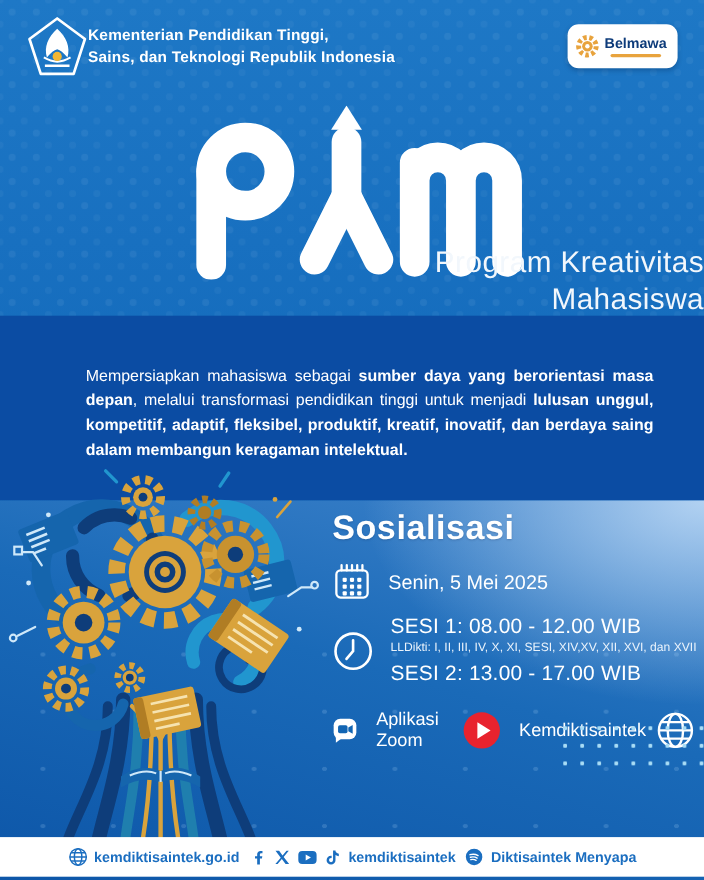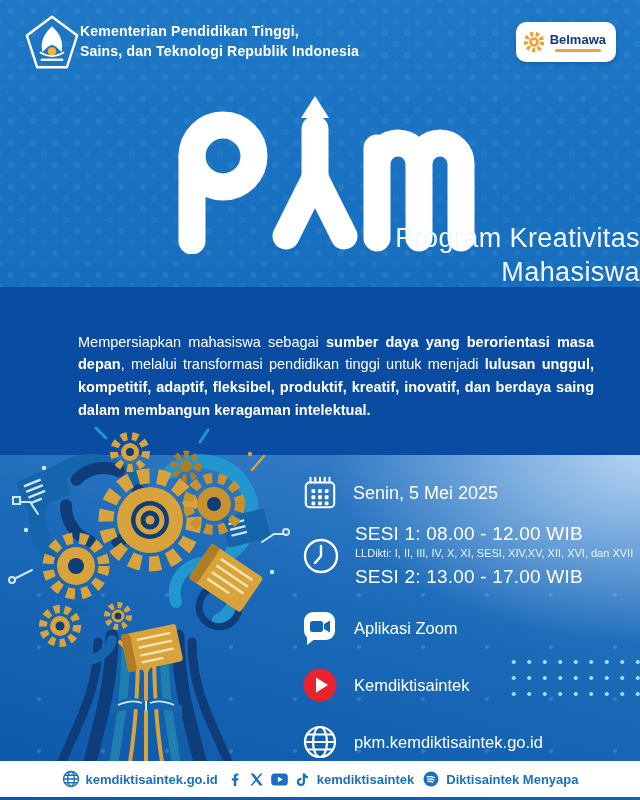--- a/index.html
+++ b/index.html
@@ -58,21 +58,21 @@
   
   .sosialisasi{position:absolute;left:302px;top:462px;width:332px;}
   .sos-title{font-size:31px;font-weight:800;letter-spacing:.5px;text-shadow:0 1px 2px rgba(0,20,60,.2);}
   .row{display:flex;align-items:center;}
   .cal-row{margin-top:13px;}
   .cal-row .label{margin-left:15px;font-size:18px;font-weight:500;}
   .sesi-row{margin-top:12px;align-items:center;}
   .sesi-col{margin-left:15px;}
   .sesi-time{font-size:19px;font-weight:400;letter-spacing:.2px;}
   .sesi-detail{font-size:11px;font-weight:400;margin-top:2px;margin-bottom:7px;color:#eaf3fc;}
-  .channels{margin-top:22px;display:flex;flex-direction:column;gap:21px;}
+  .channels{margin-top:22px;display:flex;flex-direction:row;gap:9px;}
   .channel{display:flex;align-items:center;height:36px;}
   .channel .label{margin-left:16px;font-size:16.5px;font-weight:500;}
   .dot-grid{position:absolute;left:506px;top:654px;width:136px;height:52px;
     background-image:radial-gradient(circle,#a8dcf5 1.7px,transparent 2.2px);
     background-size:15.5px 16px;}
 
   
   .illustration{position:absolute;left:0;top:410px;width:292px;height:352px;}
 
   
@@ -242,20 +242,21 @@
       <circle cx="12" cy="170" r="3" stroke="#cfe8f9" stroke-width="2"></circle>
       <path d="M96 18 l10 10 M208 20 l-8 12" stroke="#2196cf" stroke-width="3"></path>
       <circle cx="26" cy="120" r="2.2" fill="#cfe8f9"></circle>
       <circle cx="272" cy="162" r="2.2" fill="#cfe8f9"></circle>
       <circle cx="44" cy="58" r="2.2" fill="#cfe8f9"></circle>
       <circle cx="250" cy="44" r="2.2" fill="#d9a33c"></circle>
     </g>
   </svg>
 
   <div class="sosialisasi">
+    <div class="sos-title">Sosialisasi</div>
 
     <div class="row cal-row">
       <svg width="36" height="36" viewBox="0 0 38 38">
         <g stroke="#fff" stroke-width="2.2" fill="none" stroke-linecap="round">
           <rect x="4" y="8" width="30" height="26" rx="4"></rect>
           <path d="M9 8 V3 M14 8 V3 M19 8 V3 M24 8 V3 M29 8 V3"></path>
         </g>
         <g fill="#fff">
           <rect x="10" y="15" width="4" height="4" rx="1"></rect>
             <rect x="17" y="15" width="4" height="4" rx="1"></rect>

